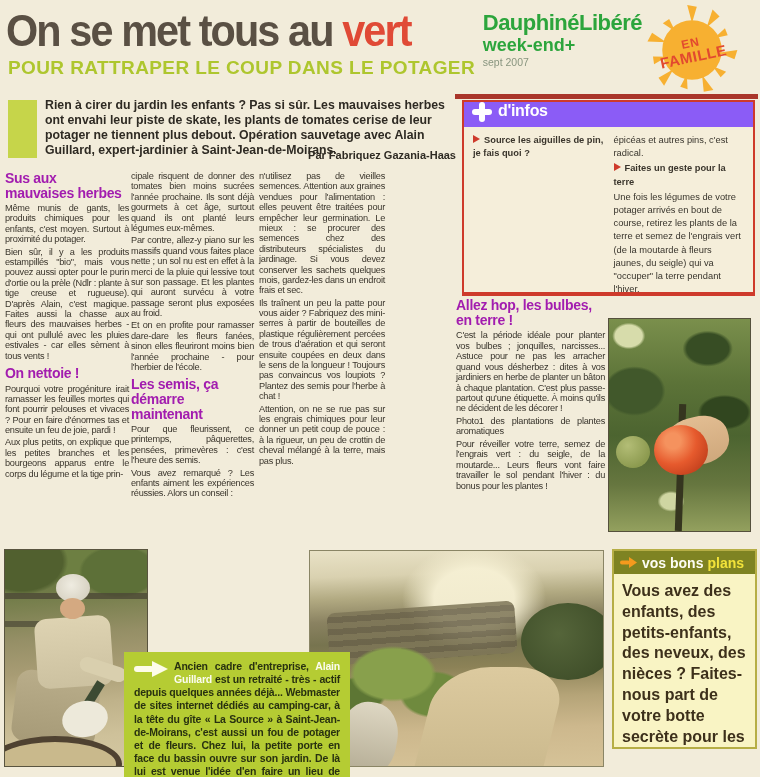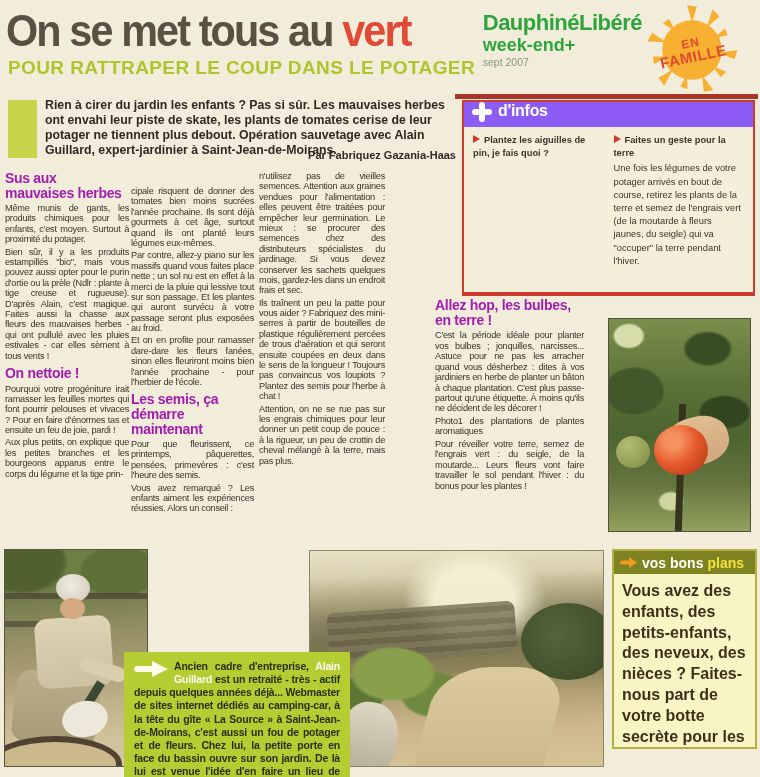--- a/index.html
+++ b/index.html
@@ -25,42 +25,42 @@
   .green-block{position:absolute;left:8px;top:100px;width:29px;height:58px;background:#c6d54a;}
   .intro{position:absolute;left:45px;top:98px;width:414px;font-size:12.3px;font-weight:bold;
          color:#2e2a23;line-height:1.22;}
   .byline{position:absolute;left:260px;top:149px;width:196px;text-align:right;
           font-size:11px;font-weight:bold;color:#2e2a23;}
   
   .col{position:absolute;top:171px;font-size:9.2px;line-height:1.13;letter-spacing:-.25px;
        text-align:justify;color:#3a352c;z-index:2;}
   .col p{margin:0 0 2px 0;}
   .col-1{left:5px;width:124px;}
-  .col-2{left:131px;width:123px;margin-top:15px;}
+  .col-2{left:131px;width:123px;}
   .col-3{left:259px;width:126px;}
   .red-h{color:#a21caf;font-size:14px;font-weight:bold;line-height:1.04;letter-spacing:-.3px;
          margin:5px 0 3px 0;text-align:left;}
   .red-h.first{margin-top:0;}
   
   .infos{position:absolute;left:462px;top:100px;width:293px;height:196px;box-sizing:border-box;
          border:2px solid #ce3a2b;border-bottom-width:4px;background:#f5eeda;z-index:2;overflow:hidden;}
   .infos-head{height:25px;background:#8b5cf6;display:flex;align-items:flex-start;padding-left:8px;}
   .plus{position:relative;width:20px;height:20px;margin-right:6px;}
   .plus::before,.plus::after{content:"";position:absolute;background:#fff;border-radius:3px;}
   .plus::before{left:7px;top:0;width:6px;height:20px;}
   .plus::after{left:0;top:7px;width:20px;height:6px;}
   .infos-title{color:#fff;font-size:16px;font-weight:bold;letter-spacing:-.3px;}
   .infos-body{display:flex;gap:10px;padding:7px 9px;font-size:9.3px;line-height:1.42;}
   .infos-col{flex:1;}
   .infos-body p{margin:0 0 2px 0;}
   .q{font-weight:bold;color:#3a352c;}
   .tri{display:inline-block;width:0;height:0;border-top:4px solid transparent;
        border-bottom:4px solid transparent;border-left:7px solid #ce3a2b;margin-right:4px;}
   
-  .bulbes{position:absolute;left:435px;top:298px;width:149px;font-size:9.2px;line-height:1.14;
+  .bulbes{position:absolute;left:456px;top:298px;width:149px;font-size:9.2px;line-height:1.14;
           letter-spacing:-.25px;text-align:justify;z-index:2;}
   .bulbes p{margin:0 0 2px 0;}
   
   .photo{position:absolute;overflow:hidden;z-index:1;}
   .shape{position:absolute;}
   .ph-gardener{left:4px;top:549px;width:142px;height:216px;border:1px solid #59543f;
     background:linear-gradient(175deg,#75854c 0%,#66763f 14%,#7b8150 26%,#958f66 40%,#a89c74 55%,#bfb28a 70%,#cec19a 85%,#d4c8a2 100%);}
   .ph-gardener .foliage{inset:0 0 55% 0;background:
       radial-gradient(60px 40px at 80% 22%,#5d7038 0 60%,transparent 66%),
       radial-gradient(70px 50px at 12% 12%,#51602f 0 58%,transparent 66%),
@@ -197,23 +197,24 @@
     <p>Attention, on ne se rue pas sur les engrais chimiques pour leur donner un petit coup de pouce : à la rigueur, un peu de crottin de cheval mélangé à la terre, mais pas plus.</p>
   </div>
 
   <div class="infos">
     <div class="infos-head">
       <span class="plus"></span>
       <span class="infos-title">d'infos</span>
     </div>
     <div class="infos-body">
       <div class="infos-col">
-        <p class="q"><span class="tri"></span><span>Plantez les aiguilles de pin, je fais quoi ?</span></p>
+        <p class="q"><span class="tri"></span><span>Source les aiguilles de pin, je fais quoi ?</span></p>
       </div>
       <div class="infos-col">
+        <p class="a">épicéas et autres pins, c'est radical.</p>
         <p class="q"><span class="tri"></span><span>Faites un geste pour la terre</span></p>
         <p class="a">Une fois les légumes de votre potager arrivés en bout de course, retirez les plants de la terre et semez de l'engrais vert (de la moutarde à fleurs jaunes, du seigle) qui va "occuper" la terre pendant l'hiver.</p>
       </div>
     </div>
   </div>
 
   <div class="bulbes">
     <div class="red-h first">Allez hop, les bulbes, en terre !</div>
     <p>C'est la période idéale pour planter vos bulbes ; jonquilles, narcisses... Astuce pour ne pas les arracher quand vous désherbez : dites à vos jardiniers en herbe de planter un bâton à chaque plantation. C'est plus passe-partout qu'une étiquette. À moins qu'ils ne décident de les décorer !</p>
     <p>Photo1 des plantations de plantes aromatiques</p>

